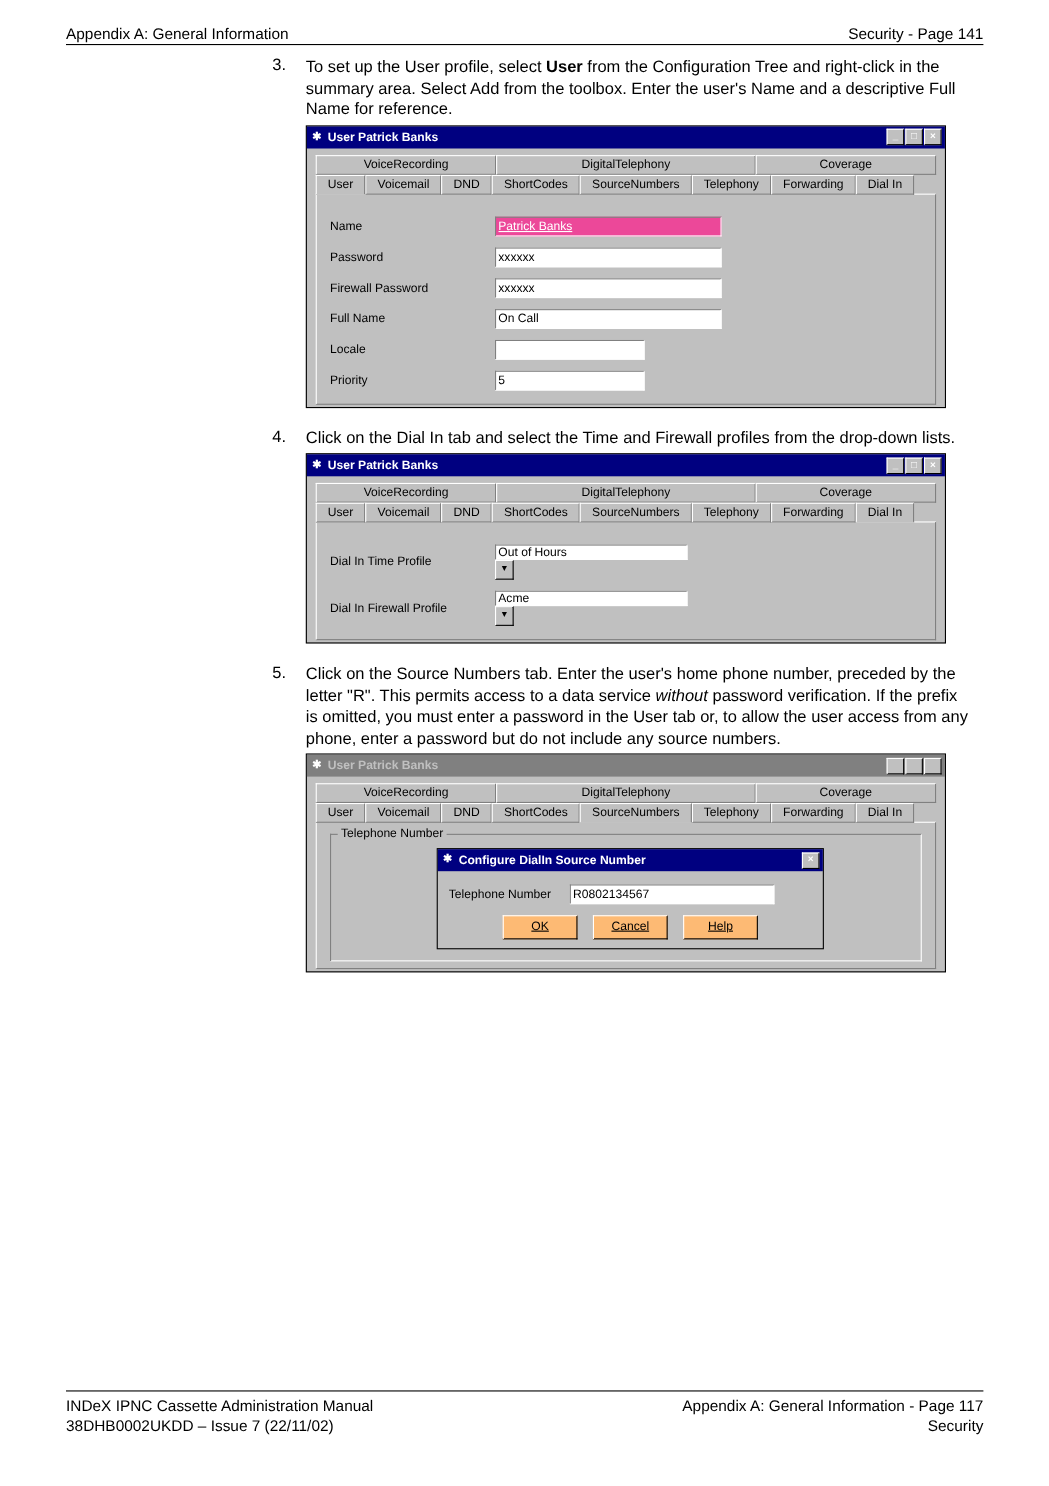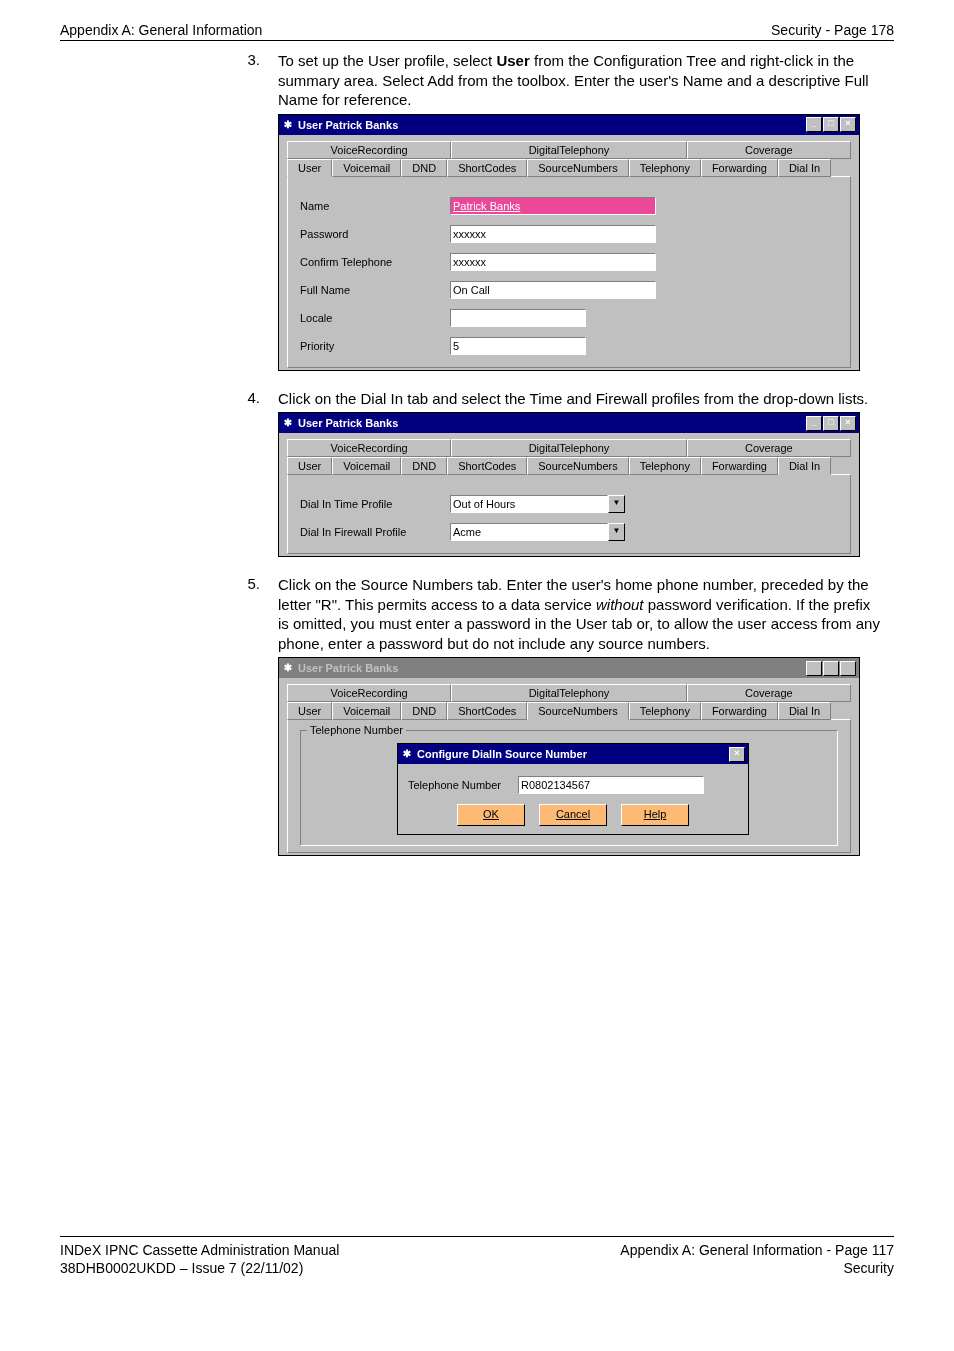--- a/index.html
+++ b/index.html
@@ -135,20 +135,21 @@
   .chk {
     width:11px; height:11px;
     border:1px solid #808080;
     border-right-color:#fff; border-bottom-color:#fff;
     background:#fff;
     display:inline-block;
     margin-right:6px;
   }
   .combo {
     display:flex;
+    flex-direction:column;
   }
   .combo .txt { flex:1; }
   .combo .arrow {
     width:15px; height:16px;
     border:1px solid #000;
     border-top-color:#fff; border-left-color:#fff;
     background:#c0c0c0;
     font-size:8px;
     text-align:center;
     line-height:14px;
@@ -196,21 +197,21 @@
 
   .u { text-decoration: underline; }
 </style>
 </head>
 <body>
 
 <div class="page">
 
   <div class="header-row">
     <div>Appendix A: General Information</div>
-    <div>Security - Page 178</div>
+    <div>Security - Page 141</div>
   </div>
 
   <div class="content-block">
     <div class="step-row">
       <div class="step-num">3.</div>
       <div class="step-text">
         <span>To set up the User profile, select </span><b>User</b><span> from the Configuration Tree and right-click in the summary area. Select Add from the toolbox. Enter the user's Name and a descriptive Full Name for reference.</span>
       </div>
     </div>
 
@@ -245,21 +246,21 @@
         <div class="panel">
           <div class="formrow">
               <label>Name</label>
               <input class="txt sel" style="width: 200px;" value="Patrick Banks">
             </div>
           <div class="formrow">
               <label>Password</label>
               <input class="txt" style="width: 200px;" value="xxxxxx">
             </div>
           <div class="formrow">
-              <label>Confirm Telephone</label>
+              <label>Firewall Password</label>
               <input class="txt" style="width: 200px;" value="xxxxxx">
             </div>
           <div class="formrow">
               <label>Full Name</label>
               <input class="txt" style="width: 200px;" value="On Call">
             </div>
           <div class="formrow">
               <label>Locale</label>
               <input class="txt" style="width: 130px;" value="">
             </div>

